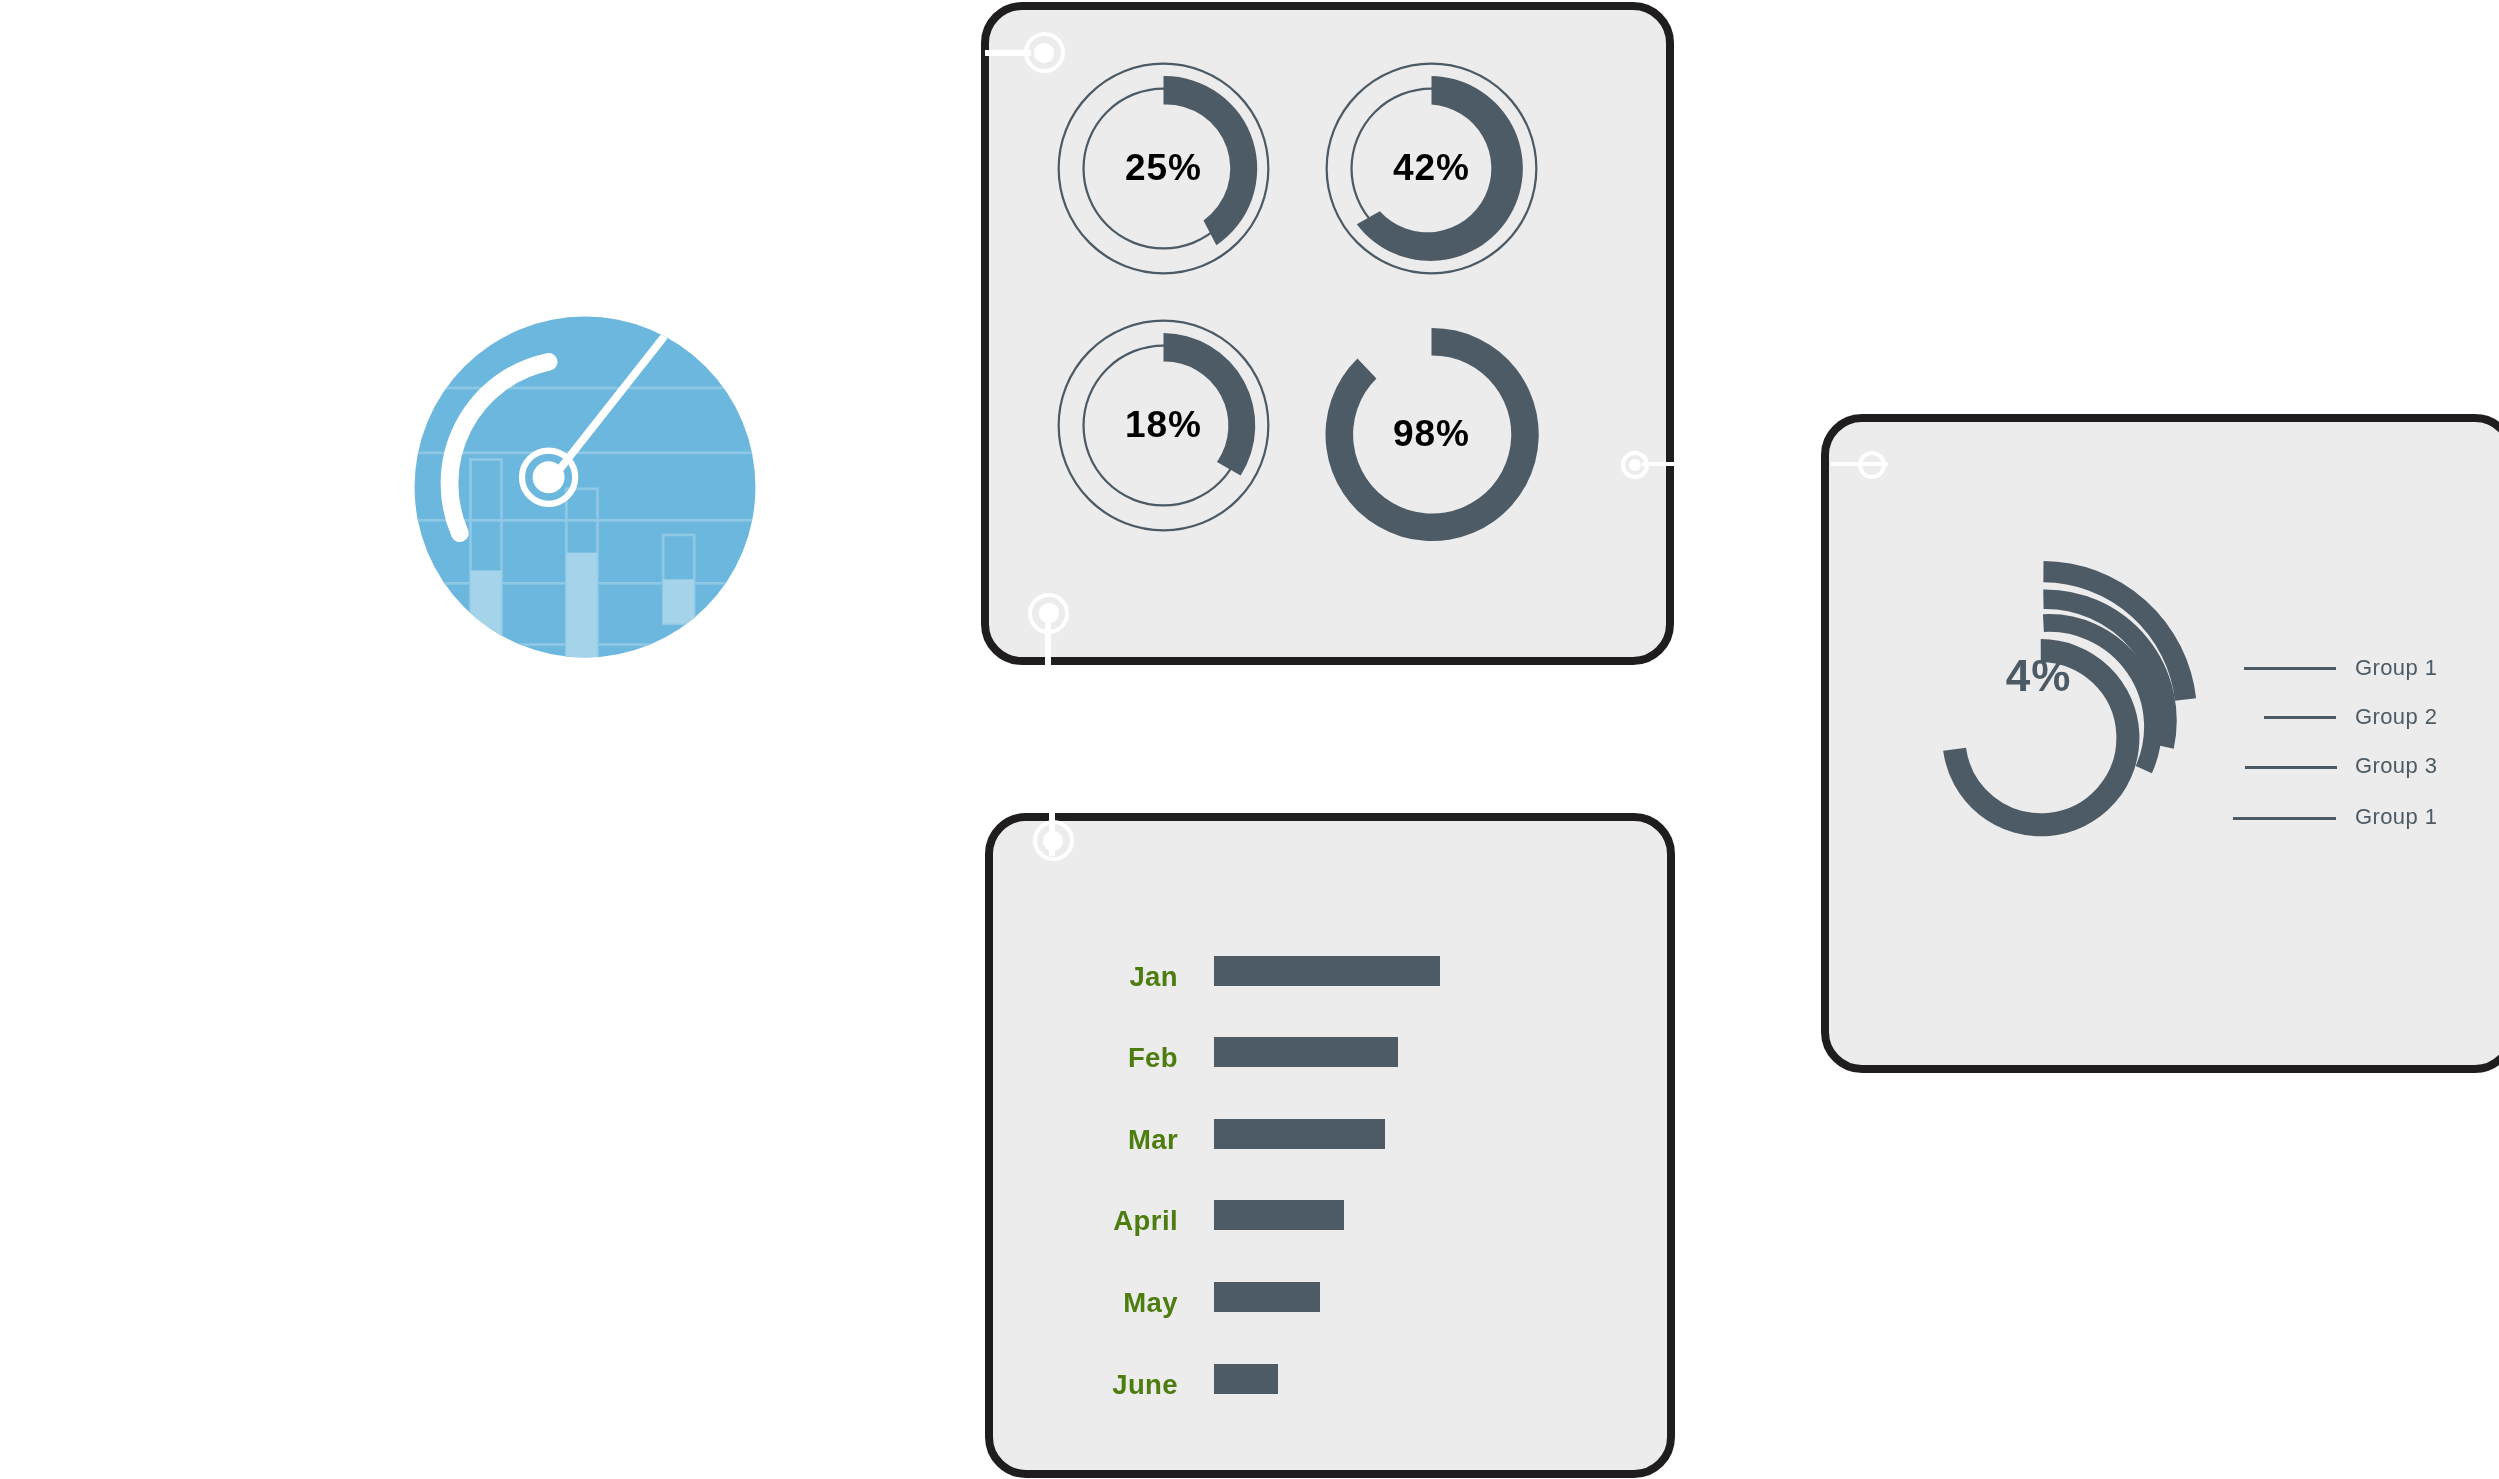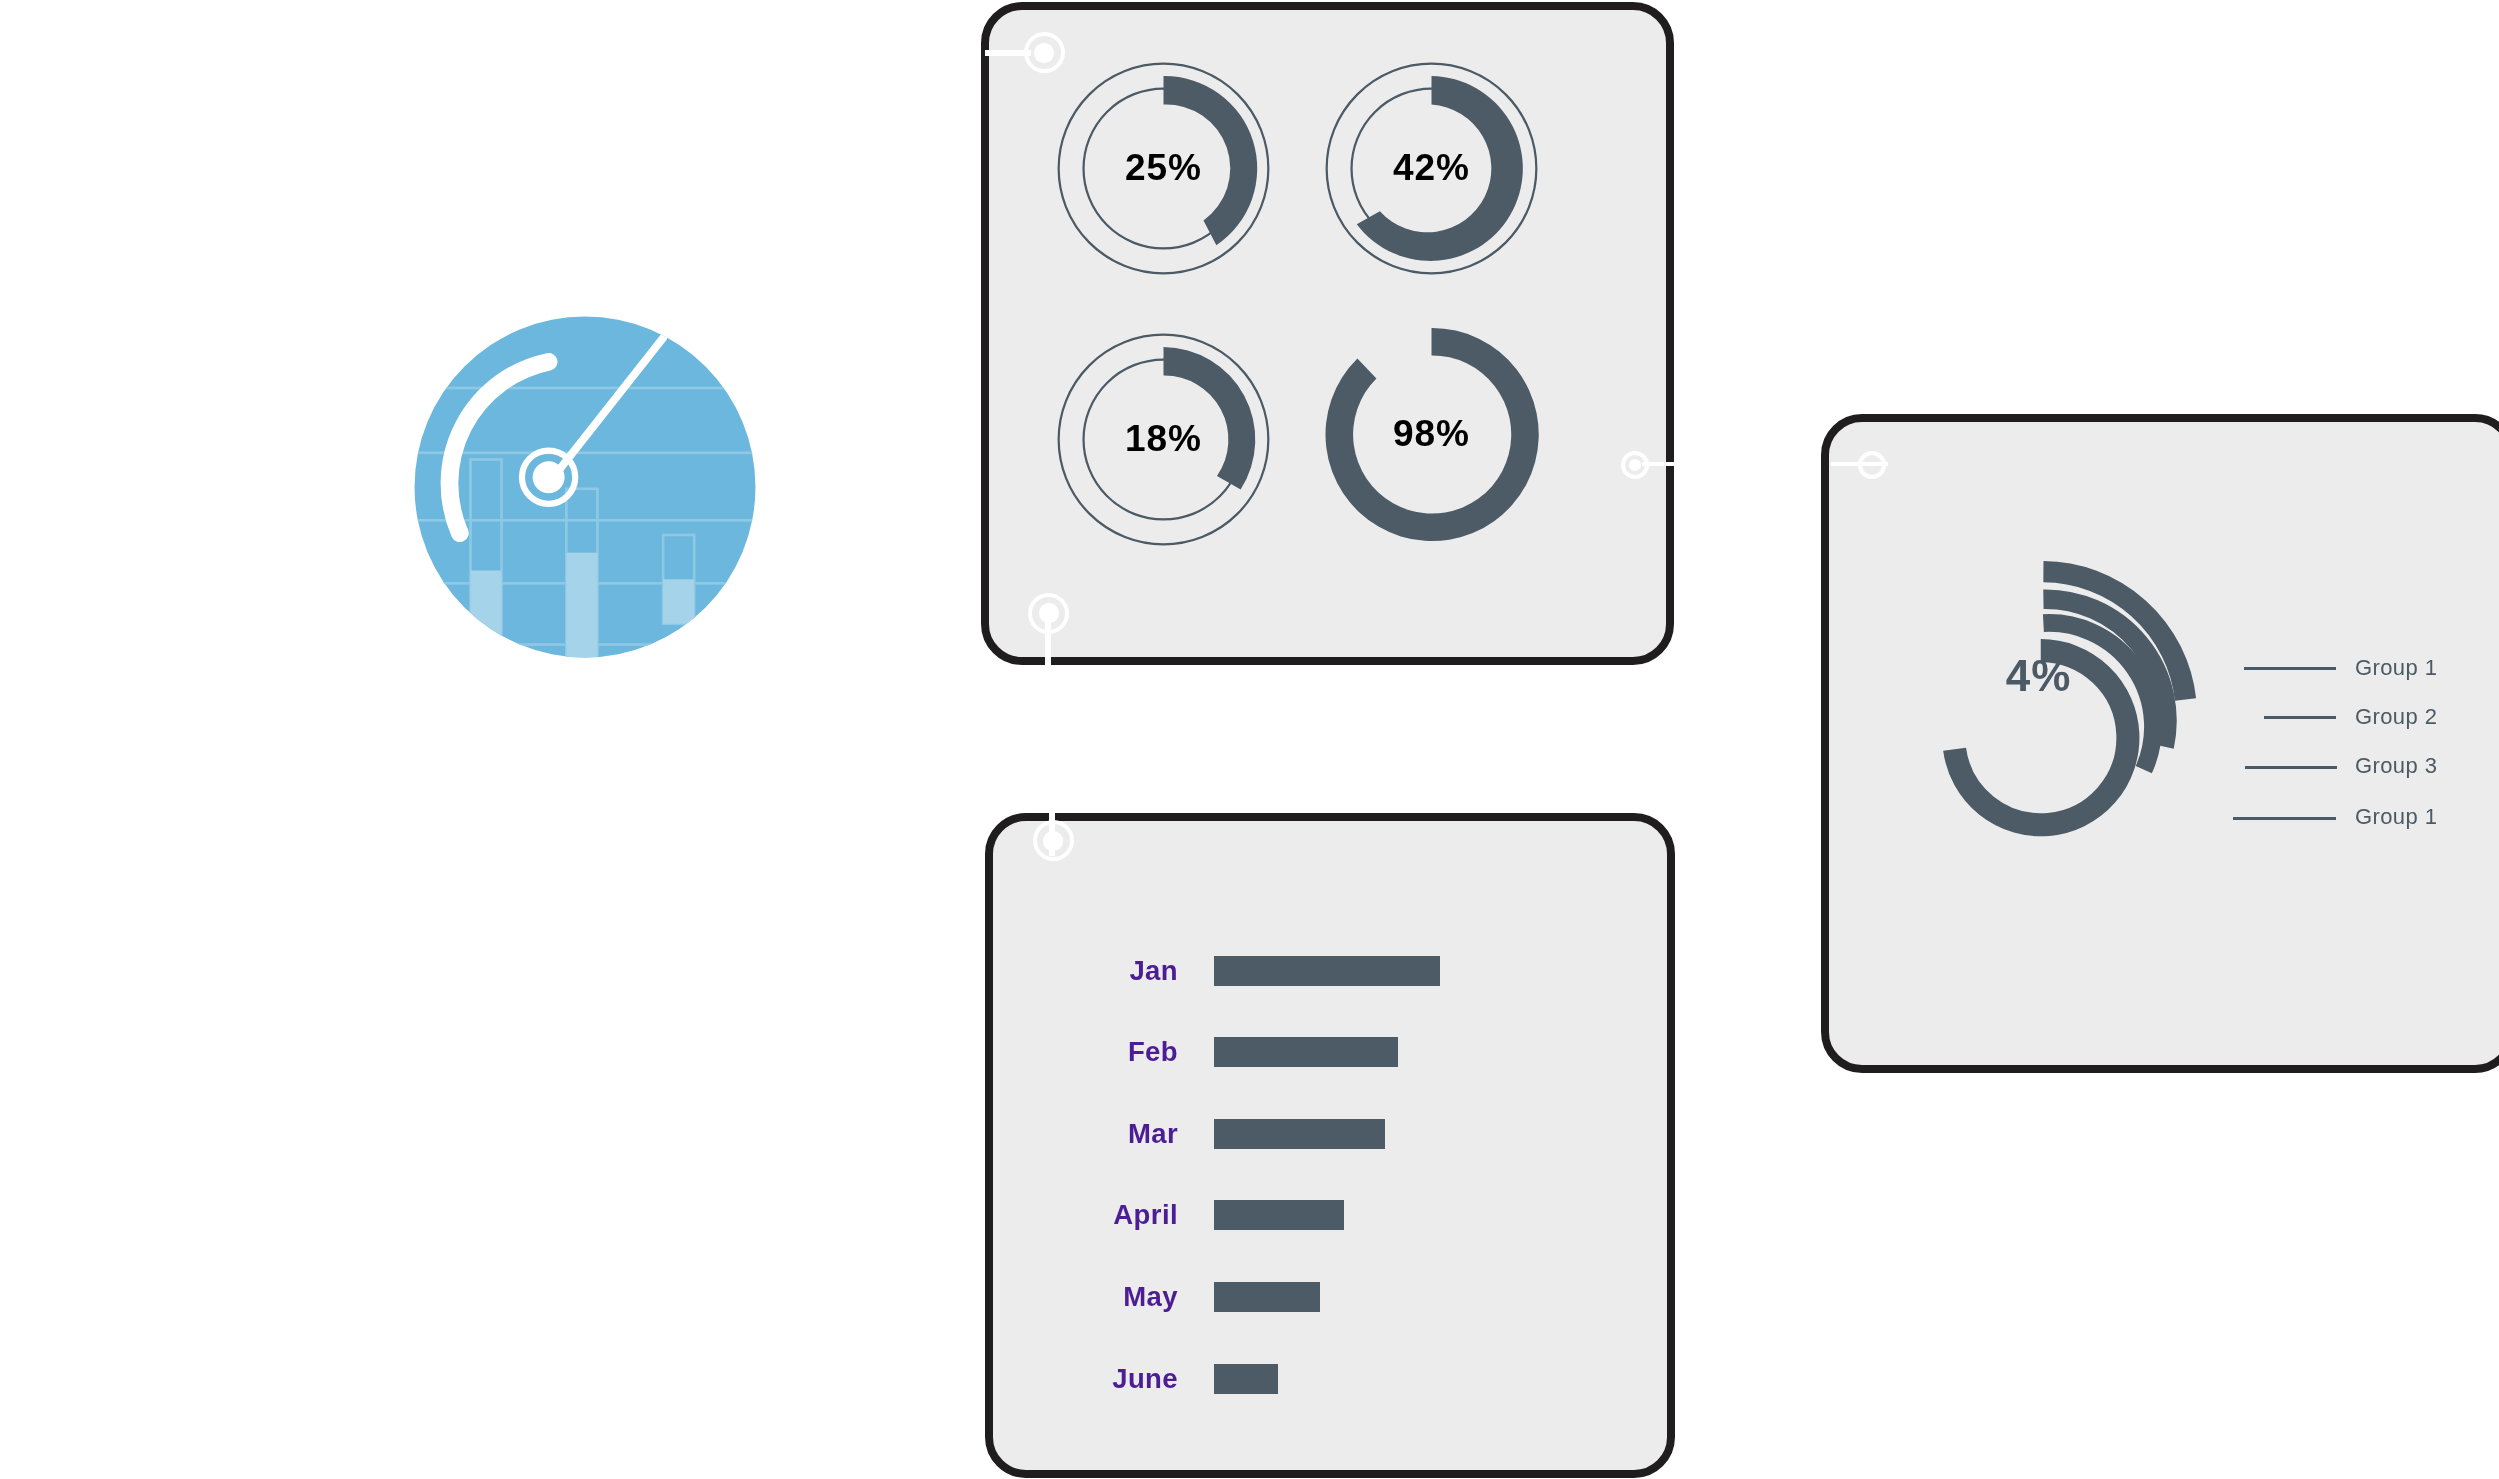--- a/index.html
+++ b/index.html
@@ -83,26 +83,26 @@
   .bar-row {
     position: absolute;
     left: 0;
     height: 30px;
     width: 100%;
     display: block;
   }
   .bar-row-label {
     position: absolute;
     right: 0;
-    top: 0;
+    top: 6px;
     width: 100%;
     text-align: right;
     font-size: 27.5px;
     font-weight: bold;
-    color: #4c1d95;
+    color: #4d7c0f;
     line-height: 30px;
     letter-spacing: 0.4px;
   }
   .bar-row-bar {
     position: absolute;
     top: 0;
     height: 30px;
     background: #4d5b66;
   }
 
@@ -187,21 +187,21 @@
 
       <div class="donut-cell" style="left:327px; top:43px;">
         <svg viewBox="0 0 260 260" xmlns="http://www.w3.org/2000/svg">
           <circle cx="130" cy="130" r="118" fill="none" stroke="#4b5a64" stroke-width="2.5"></circle>
           <circle cx="130" cy="130" r="90" fill="none" stroke="#4b5a64" stroke-width="2.5"></circle>
           <path d="M 130,26 A 104,104 0 1 1 45.9,192.8 L 71.9,178.1 A 72,72 0 1 0 130,58 Z" fill="#4d5b66"></path>
         </svg>
         <div class="donut-label">42%</div>
       </div>
 
-      <div class="donut-cell" style="left:59px; top:314px;text-align:center;">
+      <div class="donut-cell" style="left:59px; top:300px;text-align:center;">
         <svg viewBox="0 0 260 260" xmlns="http://www.w3.org/2000/svg">
           <circle cx="130" cy="130" r="118" fill="none" stroke="#4b5a64" stroke-width="2.5"></circle>
           <circle cx="130" cy="130" r="90" fill="none" stroke="#4b5a64" stroke-width="2.5"></circle>
           <path d="M 130,26 A 104,104 0 0 1 216.8,186.2 L 190.2,171.0 A 72,72 0 0 0 130,58 Z" fill="#4d5b66"></path>
         </svg>
         <div class="donut-label">18%</div>
       </div>
 
       <div class="donut-cell" style="left:327px; top:309px;">
         <svg viewBox="0 0 260 260" xmlns="http://www.w3.org/2000/svg">

